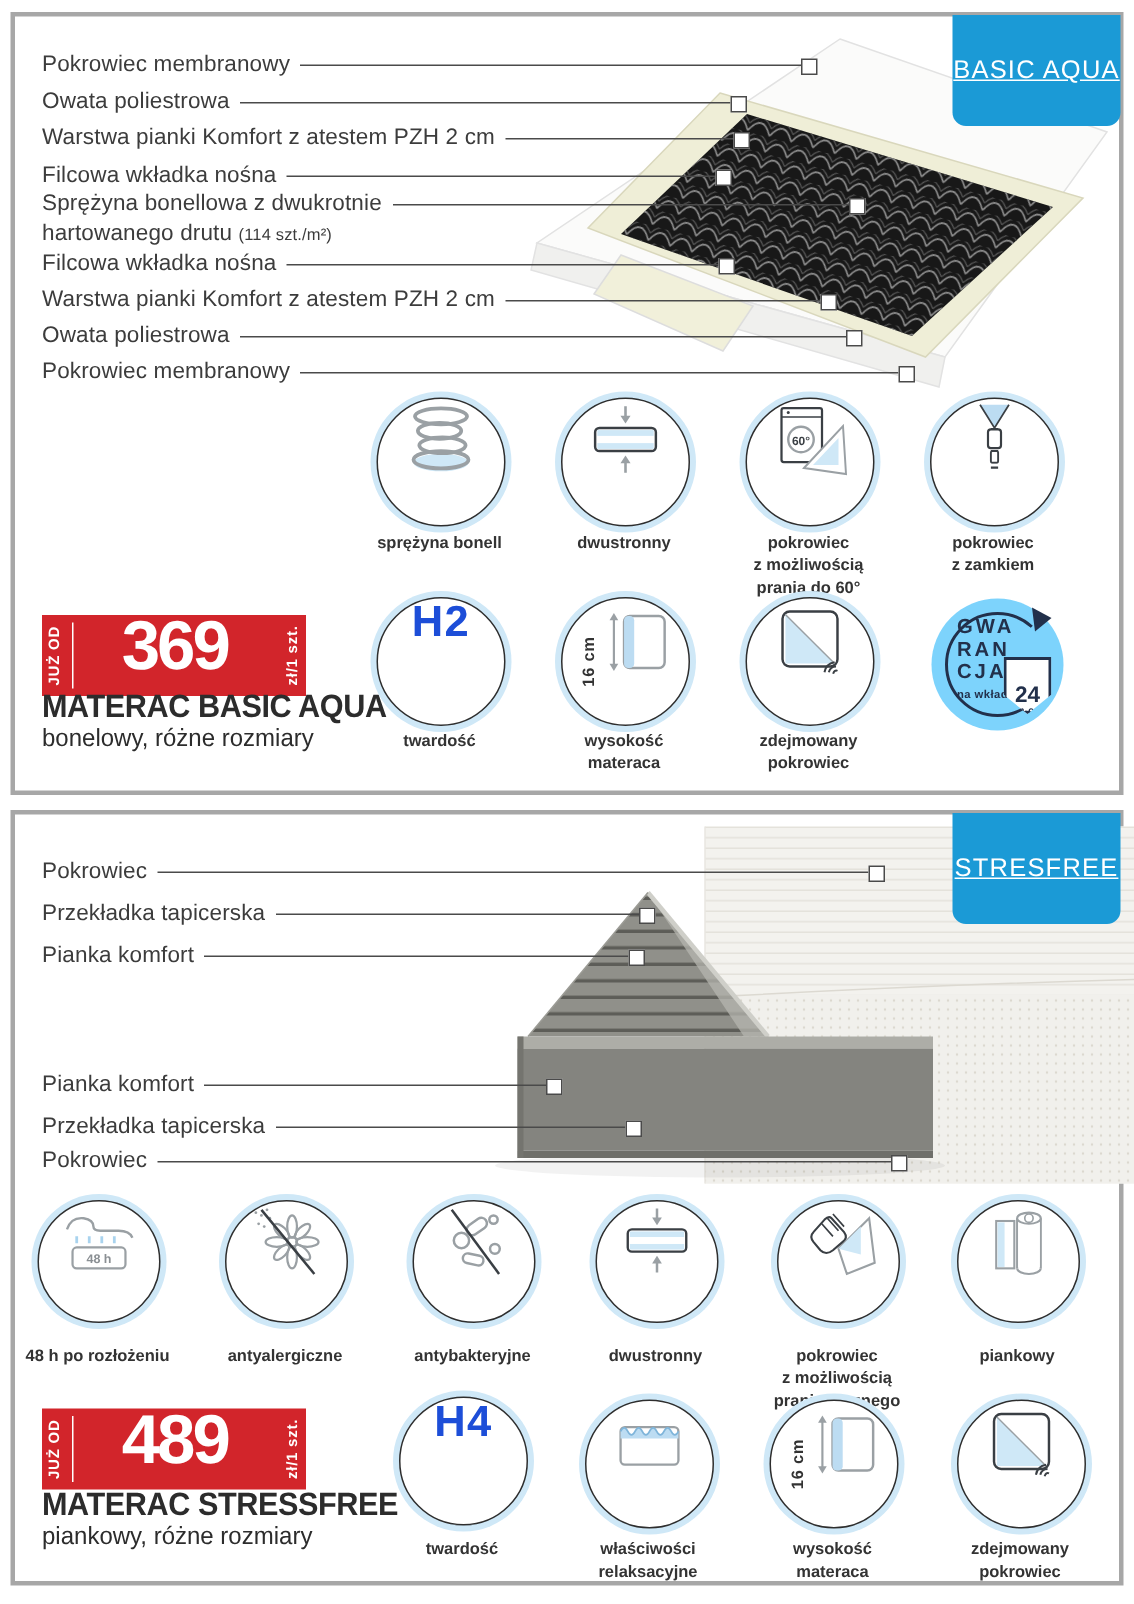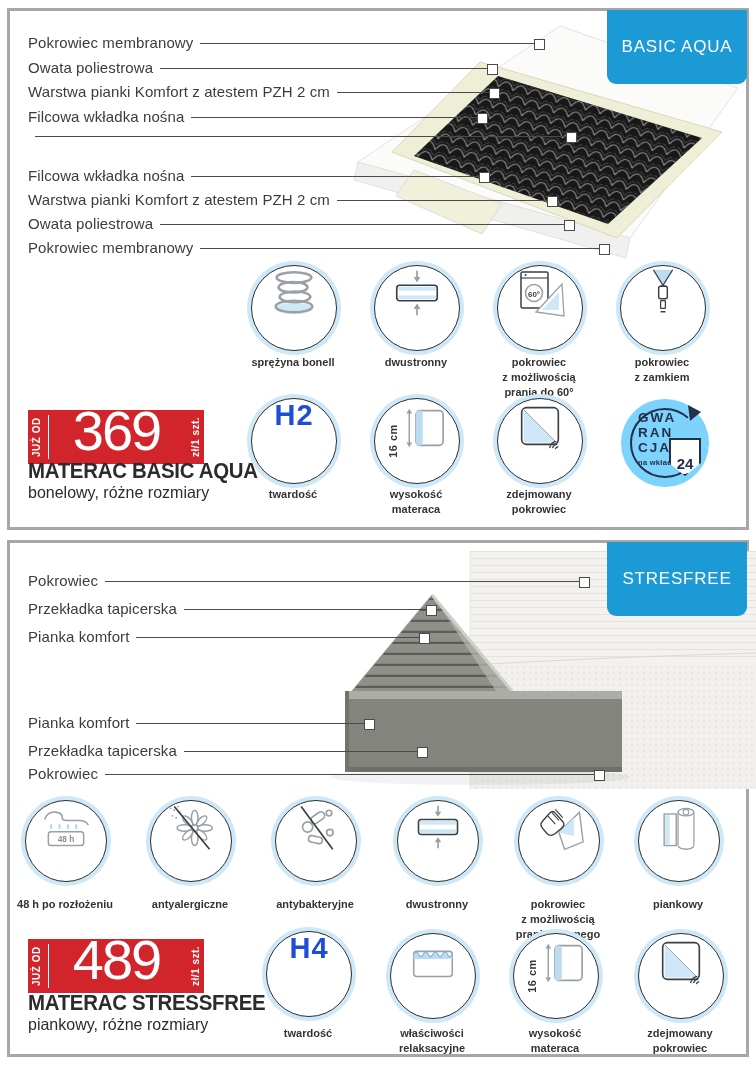--- a/index.html
+++ b/index.html
@@ -5,23 +5,23 @@
   html,body{margin:0;padding:0}
   body{
     width:756px;height:1069px;position:relative;background:#fff;
     font-family:"Liberation Sans",sans-serif;color:#333;overflow:hidden;
   }
   .panel{position:absolute;left:7px;width:736px;background:#fff;border:3px solid #a7a7a7}
   #panel1{top:8px;height:516px}
   #panel2{top:540px;height:511px}
 
   .badge{
-    position:absolute;top:-1px;right:-1px;width:140px;height:74px;
+    position:absolute;top:-1px;right:-1px;width:112px;height:74px;
     background:#1b9ad6;color:#fff;display:flex;align-items:center;justify-content:center;
-    font-size:17px;letter-spacing:.8px;border-radius:0 0 9px 9px;z-index:6;
+    font-size:17px;letter-spacing:.8px;border-radius:0 0 9px 9px;z-index:6;text-decoration:underline;
   }
 
   .illu{position:absolute;z-index:1}
 
   .layer{position:absolute;display:flex;align-items:flex-start;z-index:4}
   .layer-label{font-size:15px;font-weight:500;color:#3c3c3c;line-height:1.35;white-space:pre-line;flex:0 0 auto;letter-spacing:.1px}
   .note{font-size:11px;font-weight:400;color:#3c3c3c}
   .leader{flex:1 1 auto;border-bottom:1.2px solid #4a4a4a;margin:10px 0 0 7px;height:0}
   .endpoint{width:9px;height:9px;background:#fff;border:1.5px solid #4a4a4a;margin-top:5.5px;flex:0 0 auto}
 
@@ -42,21 +42,21 @@
   }
 
   .price{position:absolute;width:176px;height:54px;background:#d2252b;display:flex;align-items:stretch;color:#fff;z-index:3}
   .price .pfx,.price .sfx{
     writing-mode:vertical-rl;transform:rotate(180deg);font-size:10px;font-weight:700;
     display:flex;align-items:center;justify-content:center;letter-spacing:.5px;
   }
   .price .pfx{padding:0 3px 0 6px}
   .price .sfx{padding:0 6px 0 3px}
   .price .sep{width:1px;background:#fff;margin:5px 0}
-  .price .amount{flex:1;display:flex;align-items:center;justify-content:center;font-size:56px;font-weight:400;letter-spacing:-2px;padding-bottom:14px}
+  .price .amount{flex:1;display:flex;align-items:center;justify-content:center;font-size:46px;font-weight:700;letter-spacing:-2px;padding-bottom:14px}
 
   .pname{position:absolute;font-size:21.5px;font-weight:700;color:#2c2c2c;letter-spacing:-.3px;transform:scaleX(.95);transform-origin:left;z-index:3;white-space:nowrap}
   .pdesc{position:absolute;font-size:16.5px;color:#2c2c2c;transform:scaleX(.97);transform-origin:left;z-index:3;white-space:nowrap}
 
   .warranty{position:absolute;width:88px;height:88px;border-radius:50%;background:#7dd3fc;z-index:3}
   .gw-main{position:absolute;left:17px;top:12px;font-size:13.5px;font-weight:700;color:#22304b;letter-spacing:2px;line-height:1.1;white-space:pre-line}
   .gw-sub{position:absolute;left:17px;top:59px;font-size:7.5px;font-weight:700;color:#22304b;letter-spacing:.3px}
   .shield{
     position:absolute;right:8px;top:39px;width:32px;height:38px;background:#fff;border:2px solid #22304b;box-sizing:border-box;
     clip-path:polygon(0 0,100% 0,100% 66%,50% 100%,0 66%);
@@ -103,20 +103,22 @@
     <span class="layer-label">Warstwa pianki Komfort z atestem PZH 2 cm</span>
     <div class="leader"></div>
     <div class="endpoint"></div>
   </div>
   <div class="layer" style="left:18px;top:96px;width:460px">
     <span class="layer-label">Filcowa wkładka nośna</span>
     <div class="leader"></div>
     <div class="endpoint"></div>
   </div>
   <div class="layer" style="left:18px;top:115px;width:549px">
+    <span class="layer-label"><span>Sprężyna bonellowa z dwukrotnie
+hartowanego drutu</span> <span class="note">(114 szt./m²)</span></span>
     <div class="leader"></div>
     <div class="endpoint"></div>
   </div>
   <div class="layer" style="left:18px;top:155px;width:462px">
     <span class="layer-label">Filcowa wkładka nośna</span>
     <div class="leader"></div>
     <div class="endpoint"></div>
   </div>
   <div class="layer" style="left:18px;top:179px;width:530px">
     <span class="layer-label">Warstwa pianki Komfort z atestem PZH 2 cm</span>

